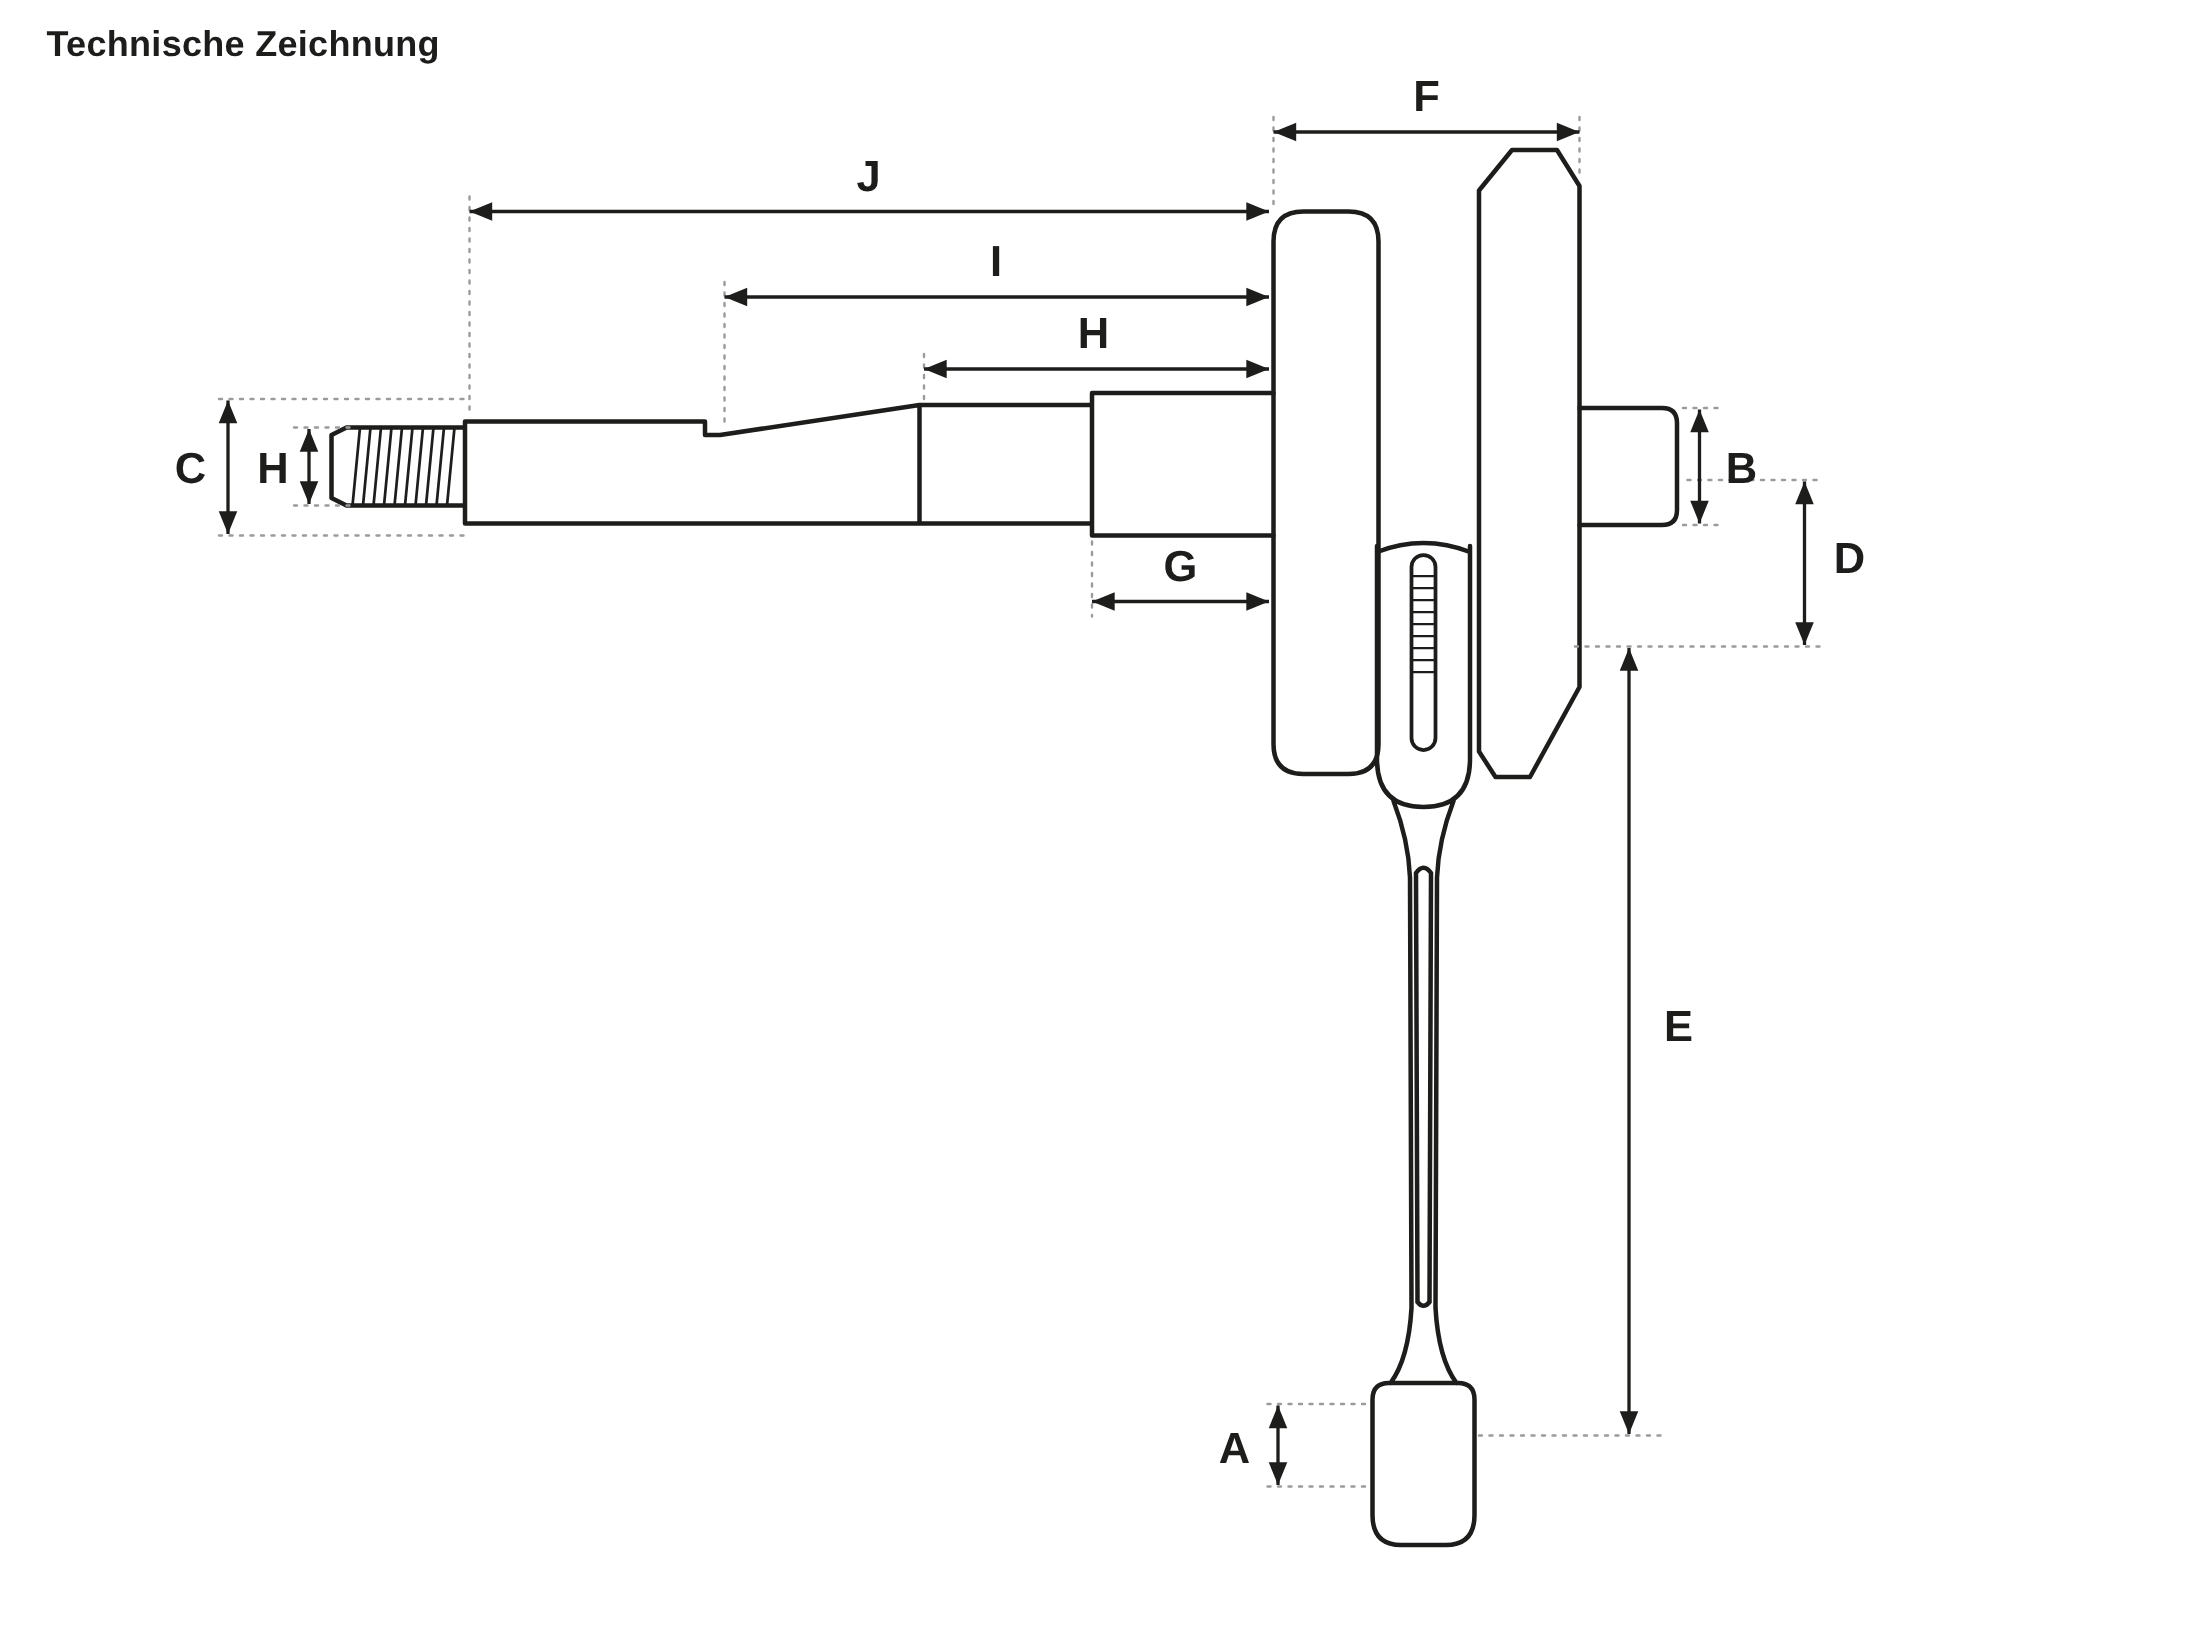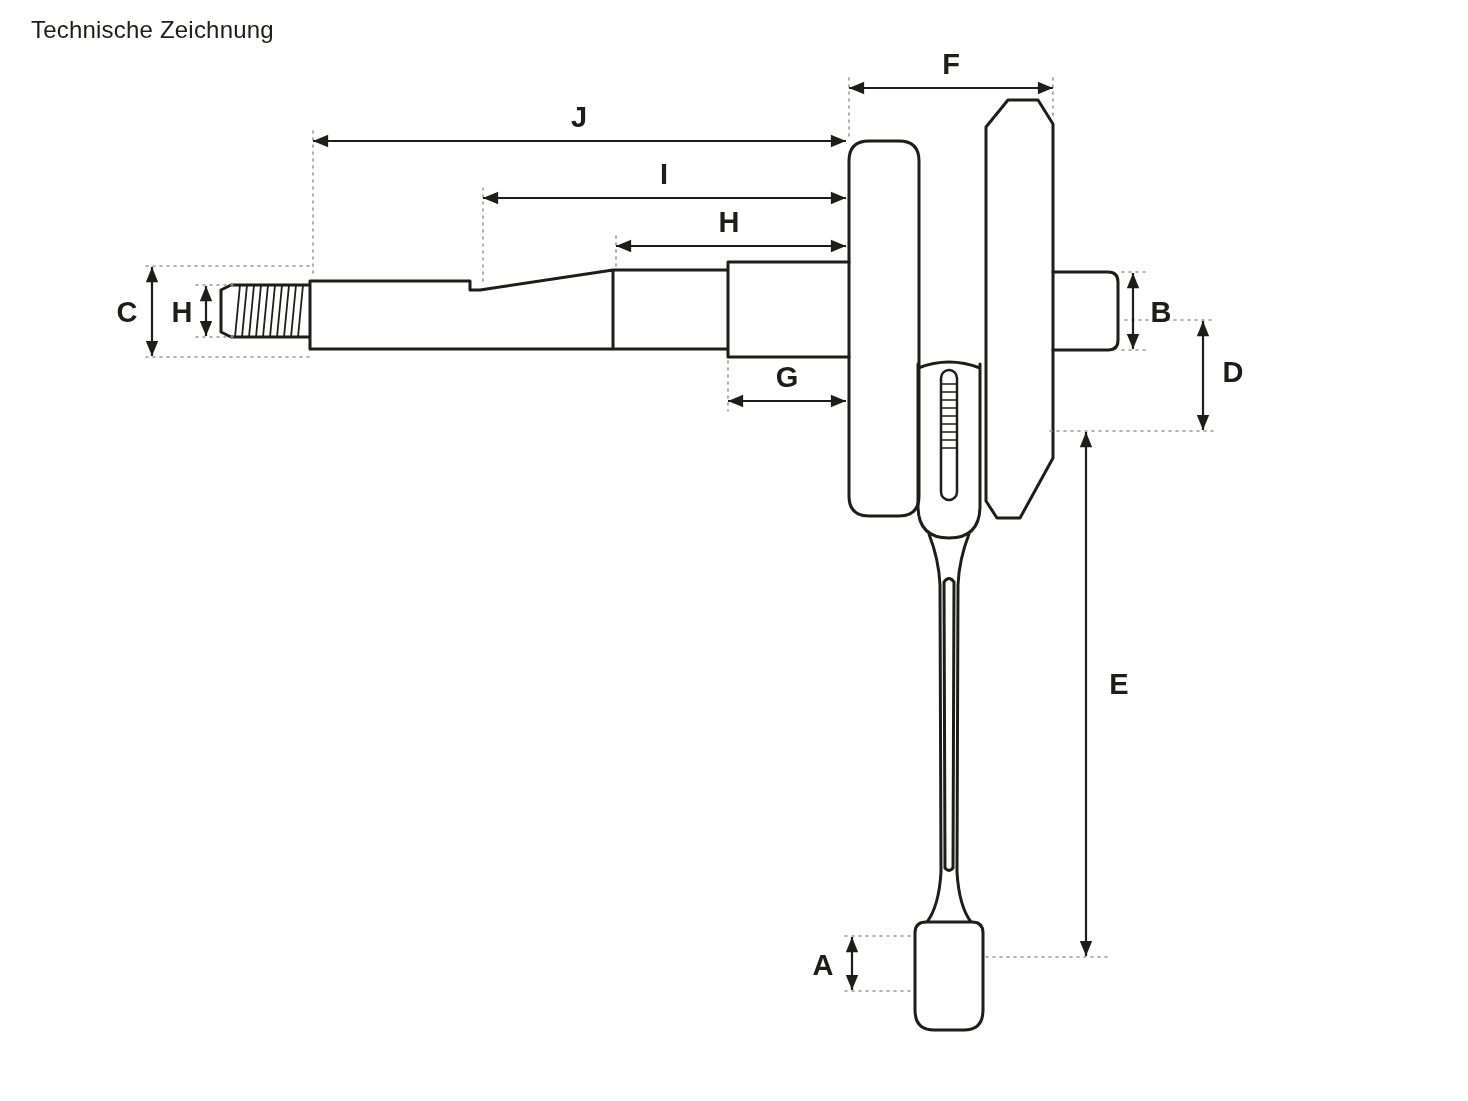--- a/index.html
+++ b/index.html
@@ -15,21 +15,21 @@
     overflow: hidden;
     font-family: "Liberation Sans", sans-serif;
   }
   .page-title {
     position: absolute;
     left: 31px;
     top: 16px;
     margin: 0;
     font-family: "Liberation Sans", sans-serif;
     font-size: 24px;
-    font-weight: 400;
+    font-weight: 700;
     letter-spacing: 0.2px;
     color: #1d1d1b;
   }
   .drawing-svg {
     position: absolute;
     left: 0;
     top: 0;
   }
   .dim-label {
     font-family: "Liberation Sans", sans-serif;

